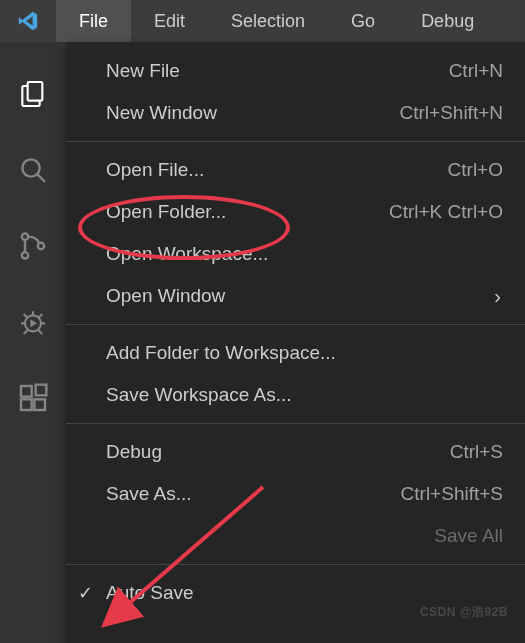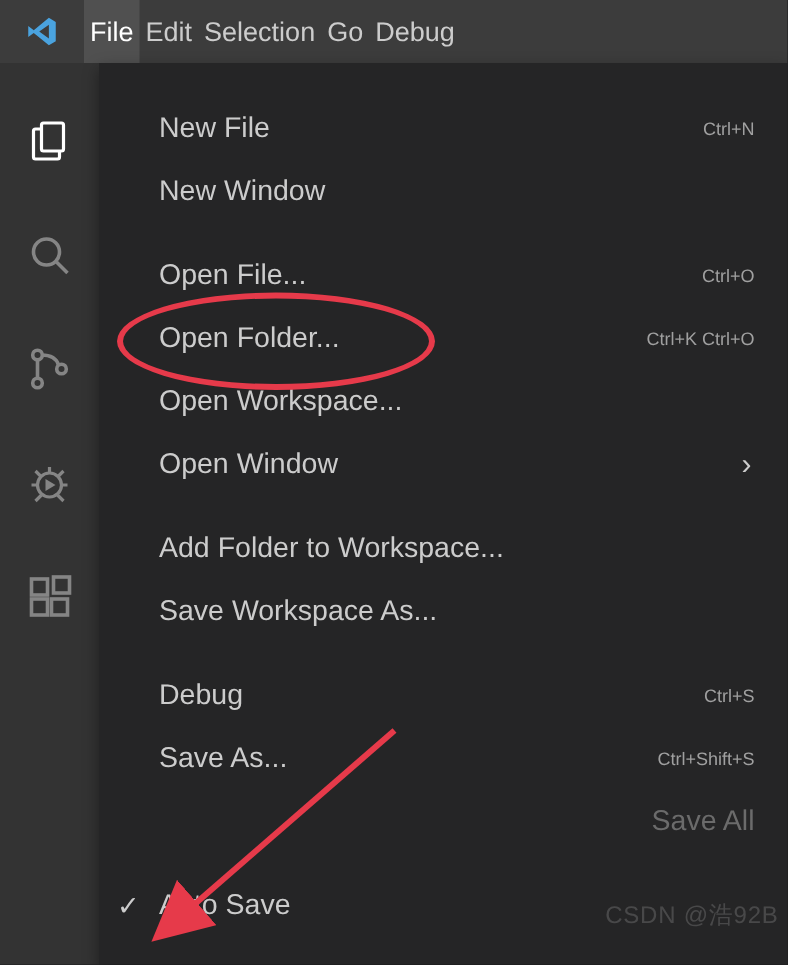--- a/index.html
+++ b/index.html
@@ -20,21 +20,21 @@
     font-size: 18px;
   }
   .menubar .logo {
     width: 56px;
     display: flex;
     align-items: center;
     justify-content: center;
   }
   .menubar .logo svg { width: 22px; height: 22px; }
   .menubar .menu-item {
-    padding: 0 4px;
+    padding: 0 23px;
     height: 100%;
     display: flex;
     align-items: center;
     color: #cccccc;
   }
   .menubar .menu-item.active {
     background: #505050;
     color: #fff;
   }
   .body-row {
@@ -56,34 +56,34 @@
     align-items: center;
     justify-content: center;
     color: #858585;
   }
   .activitybar .act-icon.active { color: #ffffff; }
   .activitybar .act-icon svg { width: 32px; height: 32px; }
   .dropdown {
     flex: 1;
     background: #252526;
     box-shadow: 0 4px 10px rgba(0,0,0,0.4);
-    padding: 23px 0;
+    padding: 8px 0;
     font-size: 19px;
     color: #cccccc;
     display: flex;
     flex-direction: column;
   }
   .drop-item {
     display: flex;
     align-items: center;
     padding: 10px 22px 10px 40px;
     position: relative;
   }
   .drop-item .label { flex: 1; }
-  .drop-item .shortcut { color: #a0a0a0; font-size: 12px; }
+  .drop-item .shortcut { color: #a0a0a0; font-size: 19px; }
   .drop-item.disabled { color: #6b6b6b; text-align: right; }
   .drop-item .submenu-arrow {
     position: absolute;
     right: 24px;
     font-size: 20px;
     color: #cccccc;
   }
   .drop-item .check {
     position: absolute;
     left: 12px;
@@ -107,25 +107,26 @@
   .annot-arrow {
     position: absolute;
     left: 78px;
     top: 482px;
     width: 200px;
     height: 160px;
     pointer-events: none;
   }
   .watermark {
     position: absolute;
-    right: 6px;
+    right: 17px;
     bottom: 22px;
-    font-size: 16px;
+    font-size: 12px;
     color: rgba(180,180,180,0.25);
     letter-spacing: 0.5px;
+    font-weight: bold;
   }
 </style>
 </head>
 <body>
 
 <div class="menubar">
   <div class="logo">
     <svg viewBox="0 0 24 24" fill="none" stroke="#4aa3df" stroke-width="1.6">
       <path d="M17 2 L22 5 L22 19 L17 22 L6 13 L2 16 L2 8 L6 11 L17 2 Z M17 7 L10 12 L17 17 Z" fill="#4aa3df" stroke="none"></path>
     </svg>
@@ -187,20 +188,21 @@
     </div>
   </div>
 
   <div class="dropdown">
     <div class="drop-item">
       <span class="label">New File</span>
       <span class="shortcut">Ctrl+N</span>
     </div>
     <div class="drop-item">
       <span class="label">New Window</span>
+      <span class="shortcut">Ctrl+Shift+N</span>
     </div>
     <div class="sep"></div>
     <div class="drop-item">
       <span class="label">Open File...</span>
       <span class="shortcut">Ctrl+O</span>
     </div>
     <div class="drop-item">
       <span class="label">Open Folder...</span>
       <span class="shortcut">Ctrl+K Ctrl+O</span>
     </div>

